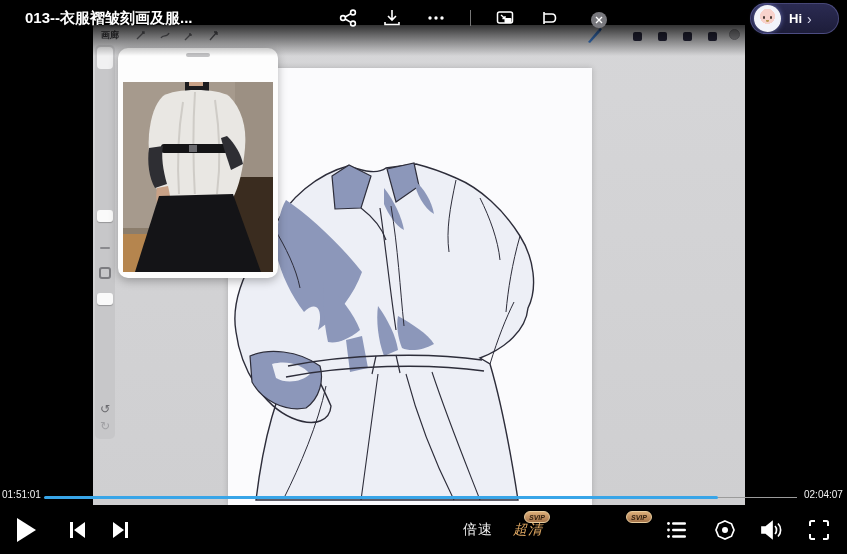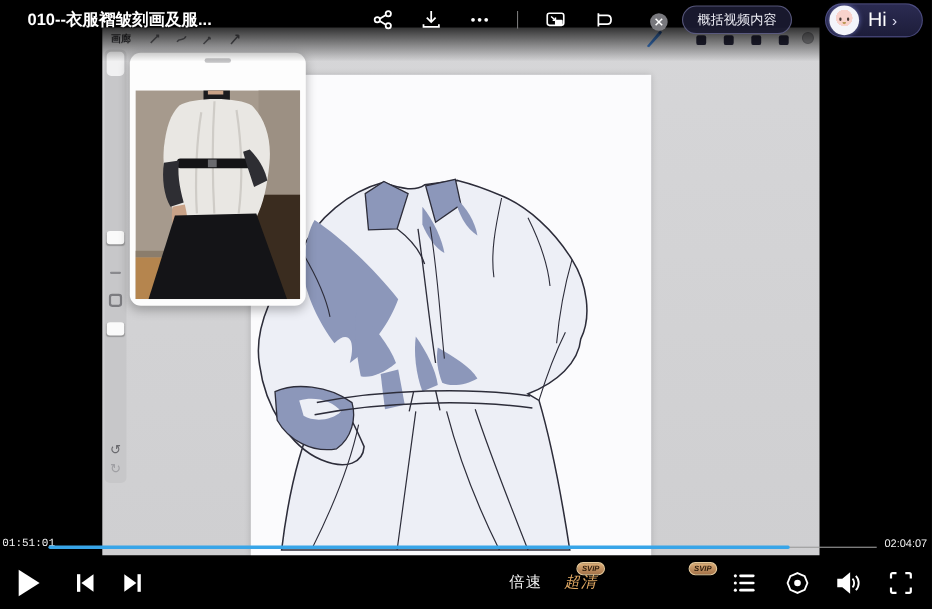--- a/index.html
+++ b/index.html
@@ -57,25 +57,25 @@
                   display:flex; align-items:center; font-size:12px; color:#ececf4; }
   .hi-pill { position:absolute; left:750px; top:3px; width:89px; height:31px; border-radius:17px;
              background:linear-gradient(#2b2b52,#1d1d3a); border:1px solid rgba(120,120,190,.45);
              display:flex; align-items:center; padding-left:3px; }
   .avatar { position:relative; width:27px; height:27px; border-radius:50%;
             background:radial-gradient(circle at 50% 42%, #f8d2cc 0 36%, #f3f4fa 37% 100%);
             box-shadow:0 0 5px rgba(150,160,255,.6); }
   .avatar .eye { position:absolute; top:11px; width:2px; height:3px; background:#4a3a36; border-radius:1px; }
   .avatar .eye.l { left:9px; } .avatar .eye.r { left:16px; }
   .avatar .mouth { position:absolute; top:15px; left:12px; width:3px; height:2px; background:#b95; border-radius:0 0 2px 2px; }
-  .hi-text { margin-left:8px; font-size:18px; font-weight:normal; color:#fff; }
+  .hi-text { margin-left:8px; font-size:13px; font-weight:bold; color:#fff; }
   .hi-chevron { margin-left:5px; font-size:14px; color:#dcdcf0; line-height:14px; }
 
   
-  .time-left  { position:absolute; left:2px;  top:489px; font-size:10px; color:#f2f2f2;font-family:Liberation Mono, monospace; }
+  .time-left  { position:absolute; left:2px;  top:489px; font-size:10px; color:#f2f2f2; }
   .time-right { position:absolute; left:804px; top:489px; font-size:10px; color:#f2f2f2; }
   .progress-track { position:absolute; left:44px; top:494px; width:753px; height:6px; display:flex; align-items:center; }
   .progress-played { height:3px; background:#38a5e8; border-radius:2px; }
   .progress-rest { flex:1; height:1px; background:#9b9b9b; }
 
   
   .control-bar { position:absolute; left:0; top:505px; width:847px; height:49px; background:#000;padding-left:16px; }
   .ctl { position:absolute; top:0; height:49px; display:flex; align-items:center; justify-content:center; cursor:pointer; }
   .ctl-label { font-size:14px; color:#f2f2f2; letter-spacing:1px; }
   .ctl-label.gold { color:#e2aa64;font-style:italic; }
@@ -205,21 +205,21 @@
           <path d="M58,112 L90,112 L80,136 L66,134 Z" fill="#e9e7e3"></path>
 
           <path d="M36,114 L110,112 L138,190 L12,190 Z" fill="#141417"></path>
         </svg>
       </div>
     </div>
   </div>
 
   <div class="top-overlay"></div>
 
-  <div class="video-title">010--衣服褶皱刻画及服...</div>
+  <div class="video-title">013--衣服褶皱刻画及服...</div>
 
   <div class="top-icons">
     <div class="icon-btn">
       <svg width="20" height="20" viewBox="0 0 20 20" fill="none" stroke="#fff" stroke-width="1.6">
         <circle cx="5" cy="10" r="2.4"></circle>
           <circle cx="15" cy="4.5" r="2.4"></circle>
           <circle cx="15" cy="15.5" r="2.4"></circle>
         <path d="M7.2 9 L12.8 5.6 M7.2 11 L12.8 14.4"></path>
       </svg>
     </div>
@@ -249,23 +249,20 @@
       </svg>
     </div>
   </div>
 
   <div class="close-x">
     <svg width="8" height="8" viewBox="0 0 8 8" stroke="#fff" stroke-width="1.4">
         <path d="M1 1 L7 7 M7 1 L1 7"></path>
       </svg>
   </div>
 
-  <div class="summary-pill">
-    <span>概括视频内容</span>
-  </div>
 
   <div class="hi-pill">
     <div class="avatar">
       <span class="eye l"></span>
         <span class="eye r"></span>
         <span class="mouth"></span>
     </div>
     <span class="hi-text">Hi</span>
     <span class="hi-chevron">›</span>
   </div>

